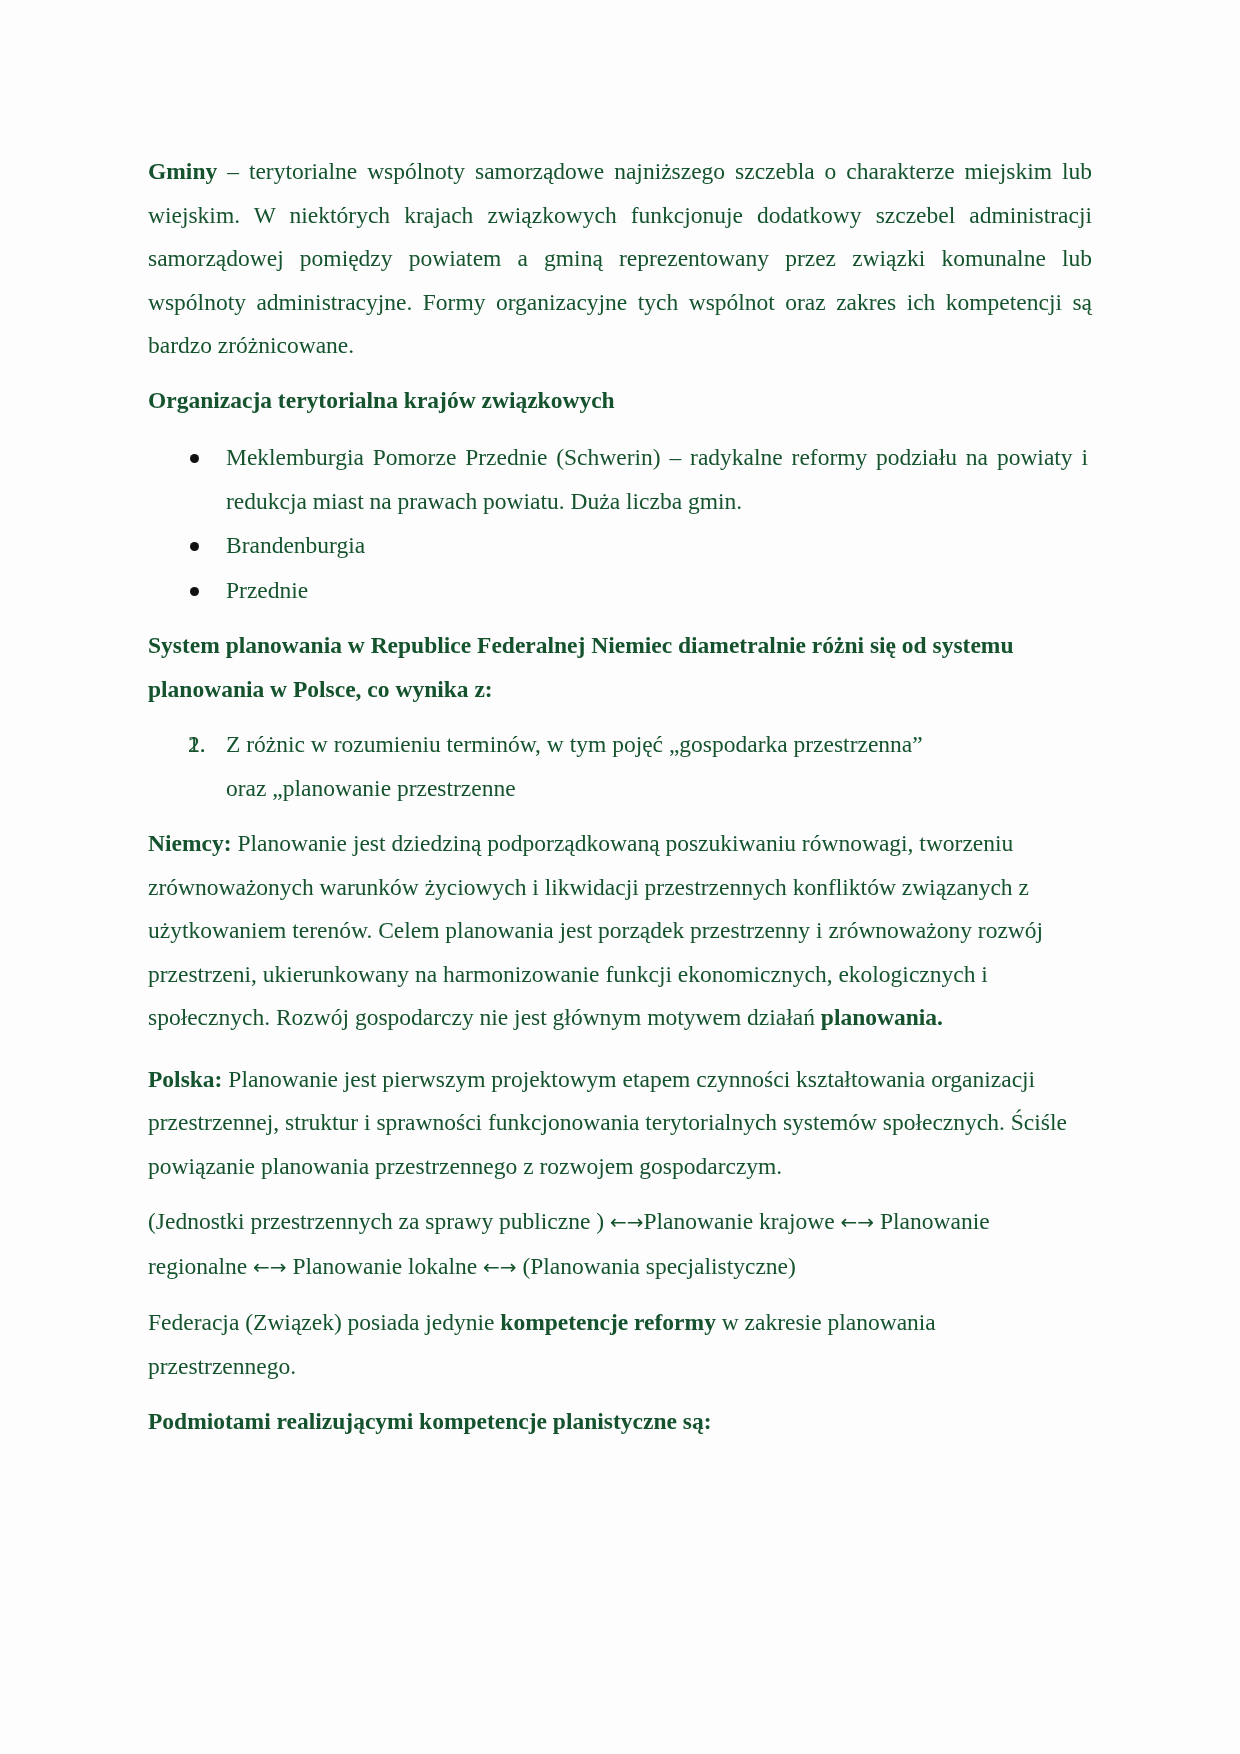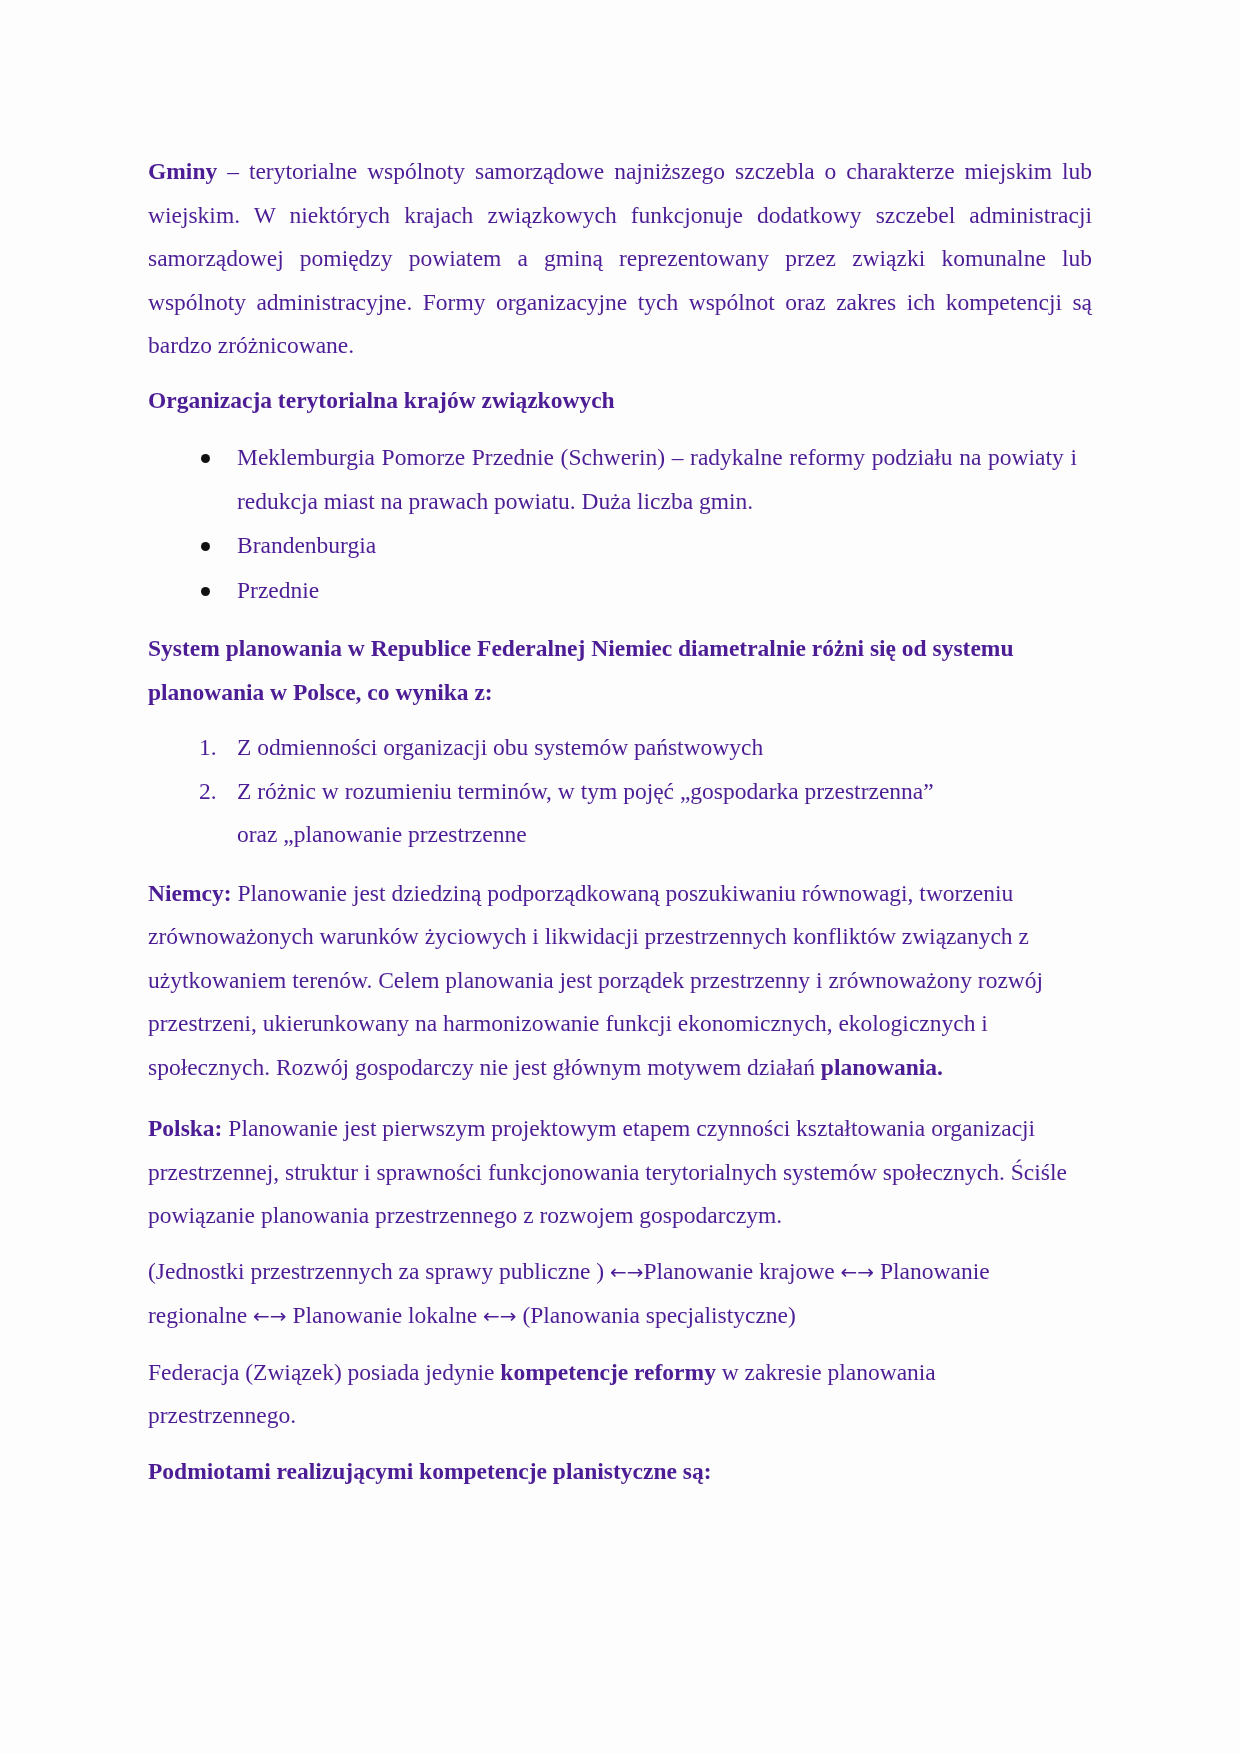--- a/index.html
+++ b/index.html
@@ -1,26 +1,26 @@
 <!DOCTYPE html>
 <html><head>
 <meta charset="utf-8">
 <style>
   html, body { margin: 0; padding: 0; background: #fdfdfd; }
   body { width: 1240px; height: 1754px; position: relative; overflow: hidden; }
   .page {
     position: absolute; left: 148px; top: 150px; width: 944px;
     font-family: "Liberation Serif", "DejaVu Serif", serif;
-    font-size: 23.5px; color: #4c1d95; line-height: 43.5px;
+    font-size: 23.5px; color: #14532d; line-height: 43.5px;
   }
   p { margin: 0; }
   .just { text-align: justify; }
   .gap { margin-top: 11px; }
   b, .bold { font-weight: bold; }
-  ul, ol { margin: 15px; padding: 0; list-style: none; }
+  ul, ol { margin: 4px; padding: 0; list-style: none; }
   .li { position: relative; padding-left: 74px; }
   .li .marker { position: absolute; left: 36px; top: 0; }
   .li .dot { position: absolute; left: 38px; top: 18px; width: 9px; height: 9px; border-radius: 50%; background: #111; }
   .li.tight { margin-top: 1px; }
   .arr { font-family: "DejaVu Sans", sans-serif; font-size: 20px; }
 </style>
 </head>
 <body>
 
 <div class="page">
@@ -31,21 +31,21 @@
 
   <ul style="margin-top:14px;">
     <li class="li just"><span class="dot"></span><span>Meklemburgia Pomorze Przednie (Schwerin) – radykalne reformy podziału na powiaty i redukcja miast na prawach powiatu. Duża liczba gmin.</span></li>
     <li class="li tight"><span class="dot"></span><span>Brandenburgia</span></li>
     <li class="li tight"><span class="dot"></span><span>Przednie</span></li>
   </ul>
 
   <p class="bold" style="margin-top:12px; width:920px;">System planowania w Republice Federalnej Niemiec diametralnie różni się od systemu planowania w Polsce, co wynika z:</p>
 
   <ol style="margin-top:12px;">
-    <li class="li"><span class="marker">1.</span><span>Z odmienności organizacji obu systemów państwowych</span></li>
+    <li class="li"><span class="marker">1.</span></li>
     <li class="li" style="width:720px;"><span class="marker">2.</span><span>Z różnic w rozumieniu terminów, w tym pojęć „gospodarka przestrzenna” oraz „planowanie przestrzenne</span></li>
   </ol>
 
   <p style="margin-top:12px; width:935px;"><b>Niemcy:</b><span> Planowanie jest dziedziną podporządkowaną poszukiwaniu równowagi, tworzeniu zrównoważonych warunków życiowych i likwidacji przestrzennych konfliktów związanych z użytkowaniem terenów. Celem planowania jest porządek przestrzenny i zrównoważony rozwój przestrzeni, ukierunkowany na harmonizowanie funkcji ekonomicznych, ekologicznych i społecznych. Rozwój gospodarczy nie jest głównym motywem działań </span><b>planowania.</b></p>
 
   <p style="margin-top:18px; width:944px;"><b>Polska:</b><span> Planowanie jest pierwszym projektowym etapem czynności kształtowania organizacji przestrzennej, struktur i sprawności funkcjonowania terytorialnych systemów społecznych. Ściśle powiązanie planowania przestrzennego z rozwojem gospodarczym.</span></p>
 
   <p style="margin-top:12px; width:935px;"><span>(Jednostki przestrzennych za sprawy publiczne ) </span><span class="arr">←→</span><span>Planowanie krajowe </span><span class="arr">←→</span><span> Planowanie regionalne </span> <span class="arr">←→</span><span> Planowanie lokalne </span><span class="arr">←→</span><span> (Planowania specjalistyczne)</span></p>
 
   <p style="margin-top:12px; width:900px;"><span>Federacja (Związek) posiada jedynie </span><b>kompetencje reformy</b><span> w zakresie planowania przestrzennego.</span></p>

